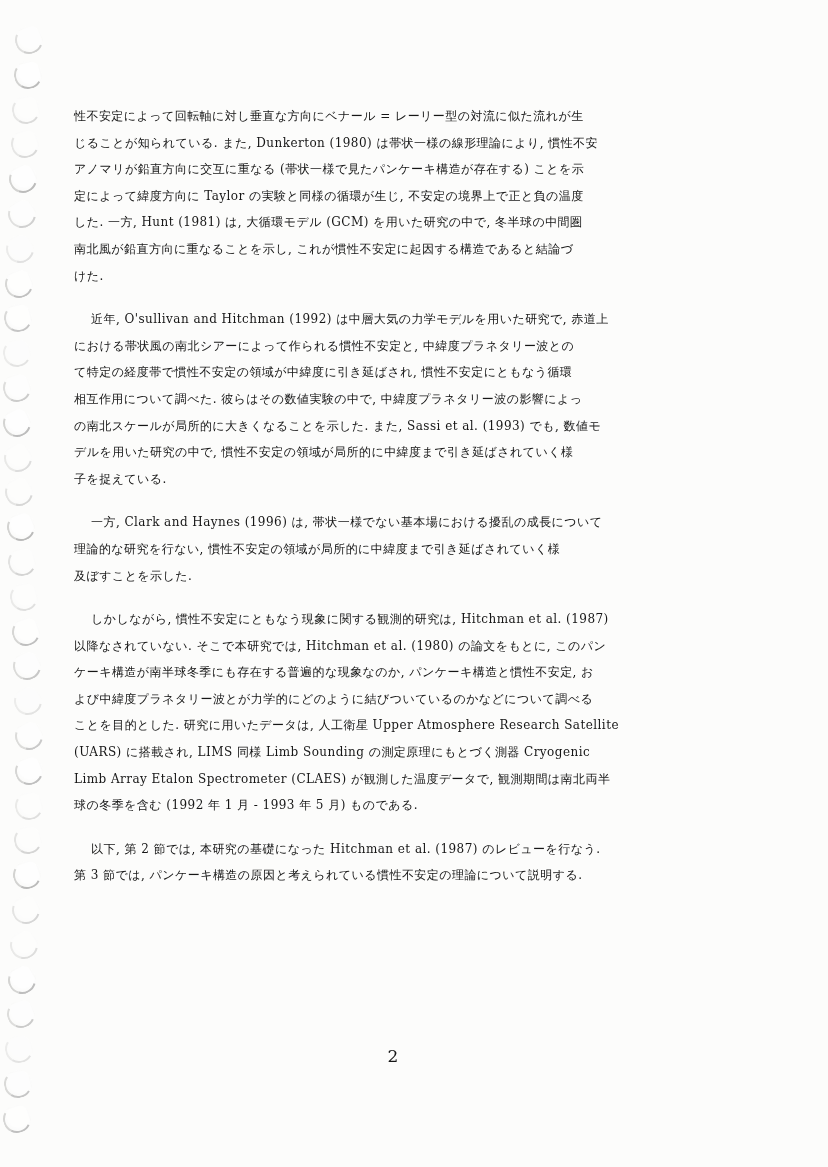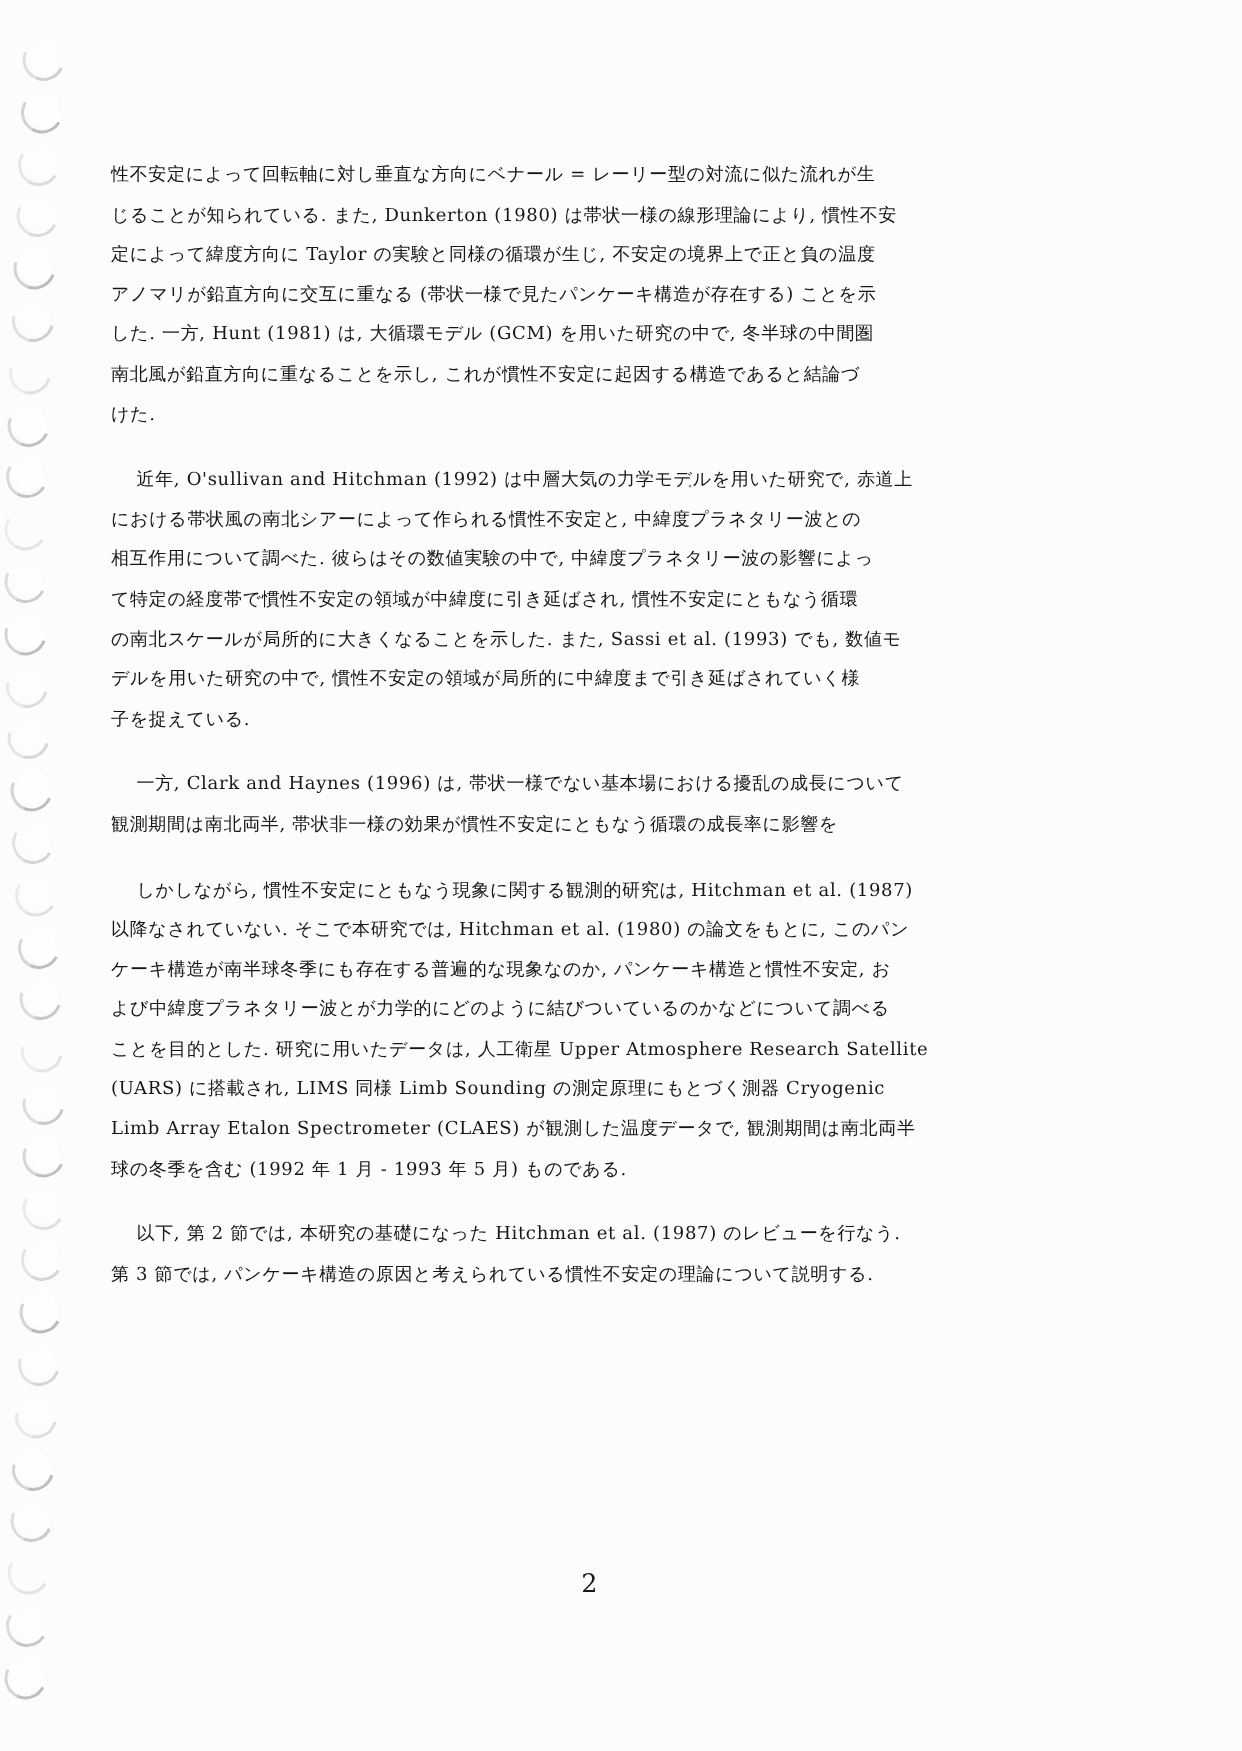--- a/index.html
+++ b/index.html
@@ -82,38 +82,39 @@
       <div class="hole" style="top: 965.6px; left: 8.36508px; opacity: 0.76; transform: rotate(-29.3978deg);"></div>
       <div class="hole" style="top: 1000.4px; left: 6.74098px; opacity: 0.6; transform: rotate(-21.3279deg);"></div>
       <div class="hole" style="top: 1035.2px; left: 5.29284px; opacity: 0.3; transform: rotate(-13.7667deg);"></div>
       <div class="hole" style="top: 1070px; left: 4.13344px; opacity: 0.66; transform: rotate(-12.4362deg);"></div>
       <div class="hole" style="top: 1104.8px; left: 3.3531px; opacity: 0.73; transform: rotate(-18.3435deg);"></div>
     </div>
   <div class="text-block" id="text-block">
       <div class="paragraph">
         <div class="line">性不安定によって回転軸に対し垂直な方向にベナール = レーリー型の対流に似た流れが生</div>
         <div class="line">じることが知られている. また, Dunkerton (1980) は帯状一様の線形理論により, 慣性不安</div>
+        <div class="line">アノマリが鉛直方向に交互に重なる (帯状一様で見たパンケーキ構造が存在する) ことを示</div>
         <div class="line">定によって緯度方向に Taylor の実験と同様の循環が生じ, 不安定の境界上で正と負の温度</div>
-        <div class="line">アノマリが鉛直方向に交互に重なる (帯状一様で見たパンケーキ構造が存在する) ことを示</div>
         <div class="line">した. 一方, Hunt (1981) は, 大循環モデル (GCM) を用いた研究の中で, 冬半球の中間圏</div>
         <div class="line">南北風が鉛直方向に重なることを示し, これが慣性不安定に起因する構造であると結論づ</div>
         <div class="line">けた.</div>
       </div>
       <div class="paragraph">
         <div class="line indent">近年, O'sullivan and Hitchman (1992) は中層大気の力学モデルを用いた研究で, 赤道上</div>
         <div class="line">における帯状風の南北シアーによって作られる慣性不安定と, 中緯度プラネタリー波との</div>
+        <div class="line">て特定の経度帯で慣性不安定の領域が中緯度に引き延ばされ, 慣性不安定にともなう循環</div>
         <div class="line">相互作用について調べた. 彼らはその数値実験の中で, 中緯度プラネタリー波の影響によっ</div>
-        <div class="line">て特定の経度帯で慣性不安定の領域が中緯度に引き延ばされ, 慣性不安定にともなう循環</div>
         <div class="line">の南北スケールが局所的に大きくなることを示した. また, Sassi et al. (1993) でも, 数値モ</div>
         <div class="line">デルを用いた研究の中で, 慣性不安定の領域が局所的に中緯度まで引き延ばされていく様</div>
         <div class="line">子を捉えている.</div>
       </div>
       <div class="paragraph">
         <div class="line indent">一方, Clark and Haynes (1996) は, 帯状一様でない基本場における擾乱の成長について</div>
-        <div class="line">観測期間は南北両半, 帯状非一様の効果が慣性不安定にともなう循環の成長率に影響を</div>
+        <div class="line">理論的な研究を行ない, 慣性不安定の領域が局所的に中緯度まで引き延ばされていく様</div>
+        <div class="line">及ぼすことを示した.</div>
       </div>
       <div class="paragraph">
         <div class="line indent">しかしながら, 慣性不安定にともなう現象に関する観測的研究は, Hitchman et al. (1987)</div>
         <div class="line">以降なされていない. そこで本研究では, Hitchman et al. (1980) の論文をもとに, このパン</div>
         <div class="line">ケーキ構造が南半球冬季にも存在する普遍的な現象なのか, パンケーキ構造と慣性不安定, お</div>
         <div class="line">よび中緯度プラネタリー波とが力学的にどのように結びついているのかなどについて調べる</div>
         <div class="line">ことを目的とした. 研究に用いたデータは, 人工衛星 Upper Atmosphere Research Satellite</div>
         <div class="line">(UARS) に搭載され, LIMS 同様 Limb Sounding の測定原理にもとづく測器 Cryogenic</div>
         <div class="line">Limb Array Etalon Spectrometer (CLAES) が観測した温度データで, 観測期間は南北両半</div>
         <div class="line">球の冬季を含む (1992 年 1 月 - 1993 年 5 月) ものである.</div>

